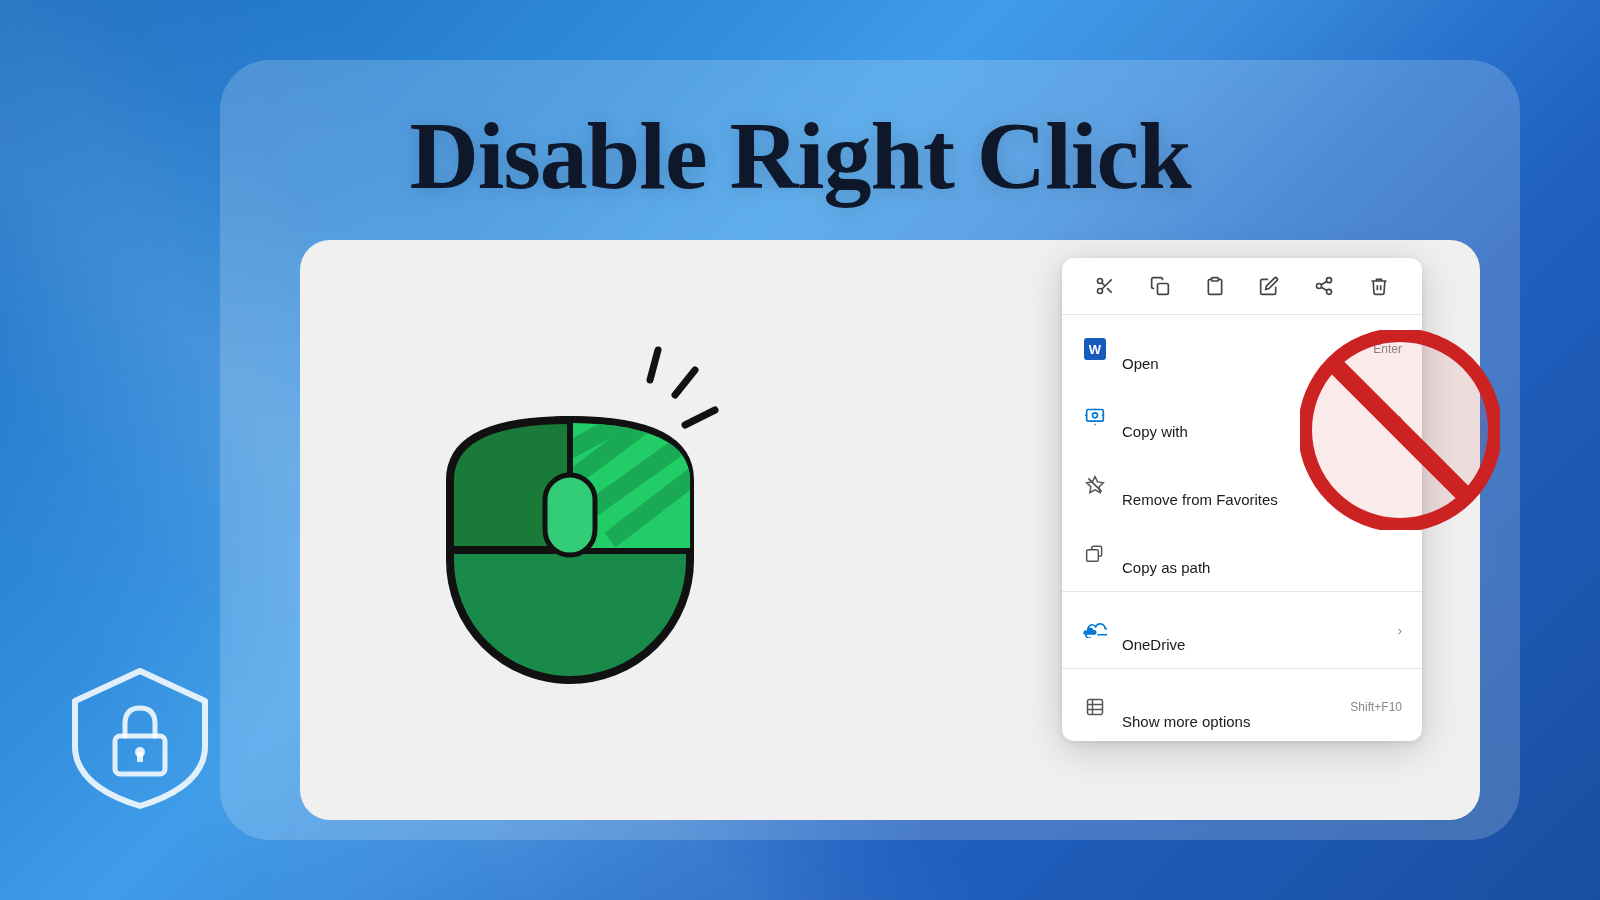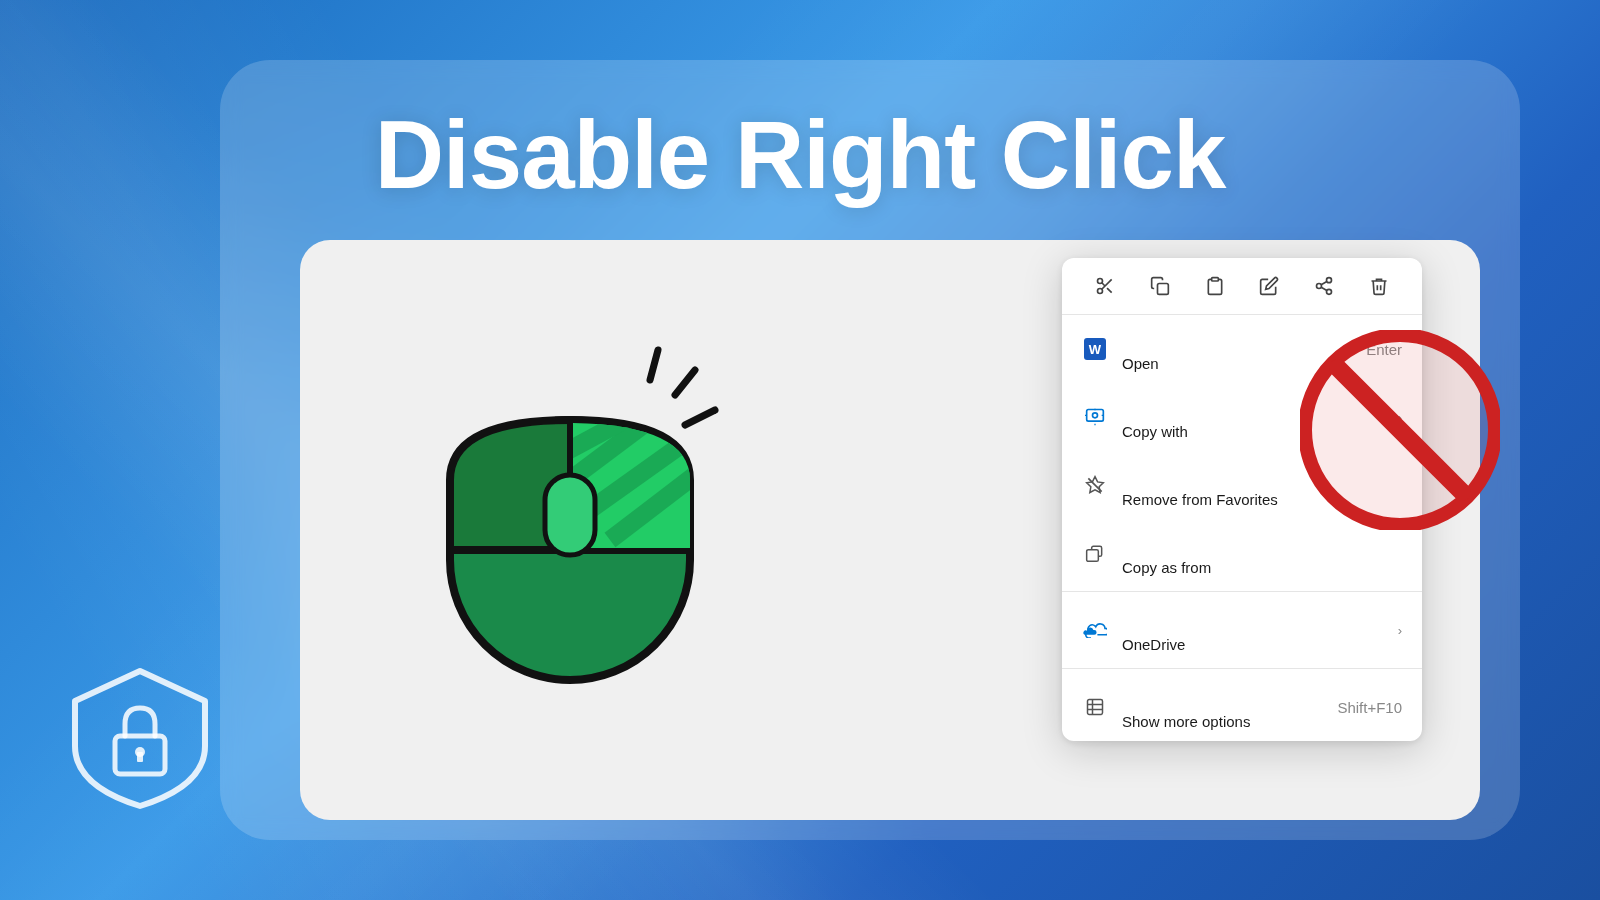--- a/index.html
+++ b/index.html
@@ -45,24 +45,25 @@
 
     
     .title {
       position: absolute;
       top: 100px;
       left: 0;
       right: 0;
       text-align: center;
       font-size: 96px;
       font-weight: 800;
-      color: #ffffff;
+      color: #0f172a;
       letter-spacing: -1px;
       text-shadow: 0 2px 20px rgba(0,0,0,0.15);
       z-index: 10;
+      font-family: Liberation Serif, serif;
     }
 
     
     .content-area {
       position: absolute;
       top: 240px;
       left: 300px;
       right: 120px;
       bottom: 80px;
       background: #f0f0f0;
@@ -141,21 +142,21 @@
     }
 
     .menu-item-label {
       flex: 1;
       font-size: 15px;
       margin-top: 29px;
     }
 
     .menu-item-shortcut {
       color: #888;
-      font-size: 15px;
+      font-size: 12px;
       margin-left: 8px;
     }
 
     .menu-item-arrow {
       color: #888;
       font-size: 13px;
       margin-left: 8px;
     }
 
     .menu-divider {
@@ -319,21 +320,21 @@
     <span class="menu-item-label">Remove from Favorites</span>
   </div>
 
   <div class="menu-item">
     <div class="menu-item-icon">
       <svg width="20" height="20" viewBox="0 0 24 24" fill="none" stroke="#555" stroke-width="1.8">
         <rect x="2" y="8" width="14" height="14" rx="2"></rect>
         <path d="M8 8V6a2 2 0 012-2h8a2 2 0 012 2v8a2 2 0 01-2 2h-2"></path>
       </svg>
     </div>
-    <span class="menu-item-label">Copy as from</span>
+    <span class="menu-item-label">Copy as path</span>
   </div>
 
 
   <div class="menu-divider"></div>
 
 
 
   <div class="menu-item">
     <div class="menu-item-icon">
       <svg width="24" height="16" viewBox="0 0 30 20" fill="none">

